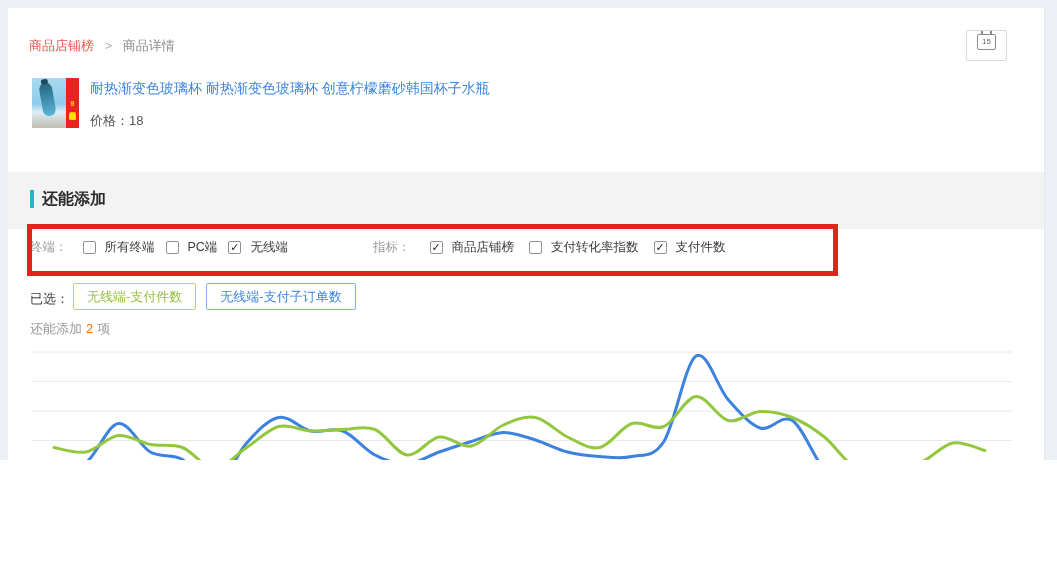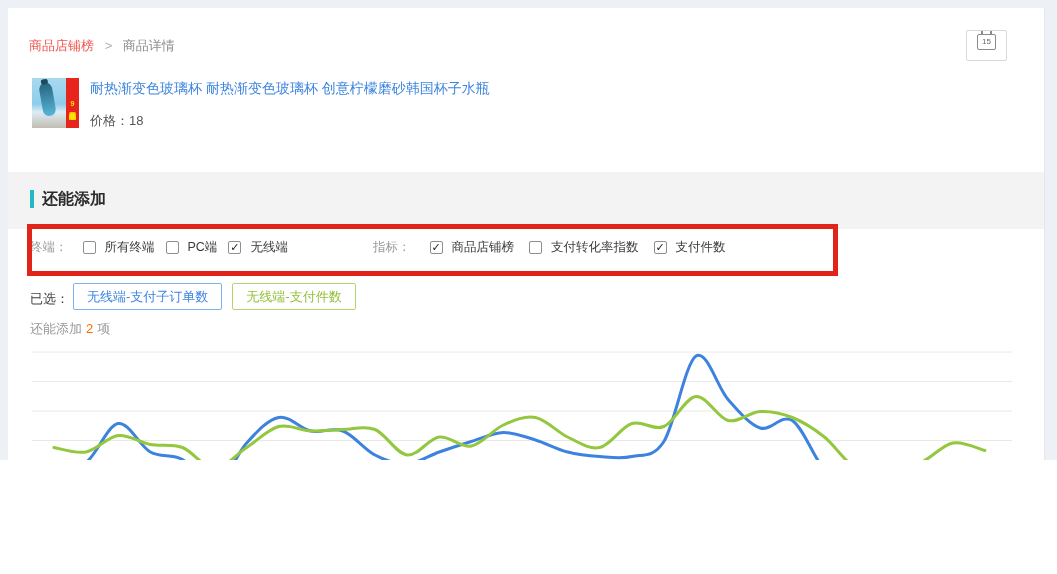--- a/index.html
+++ b/index.html
@@ -143,25 +143,25 @@
           </label>
         </span>
     </div>
   </div>
 
   <div class="annotation-rect"></div>
 
   <div class="selected-label">已选：</div>
   <div class="tags">
 
-  <span class="tag tag-blue">
+  <span class="tag tag-green">
+        <span>无线端-支付件数</span>
+      </span>
+      <span class="tag tag-blue">
         <span>无线端-支付子订单数</span>
-      </span>
-      <span class="tag tag-green">
-        <span>无线端-支付件数</span>
       </span>
     </div>
 
   <div class="remaining">
     <span>还能添加</span><span class="count-orange">2</span><span>项</span>
   </div>
 
   <svg id="trend-svg" class="chart-svg" width="1057" height="170" viewBox="0 0 1057 170">
       <line x1="32" x2="1012" y1="12" y2="12" stroke="#e8e8e8" stroke-width="1"></line>
       <line x1="32" x2="1012" y1="41.5" y2="41.5" stroke="#e8e8e8" stroke-width="1"></line>

